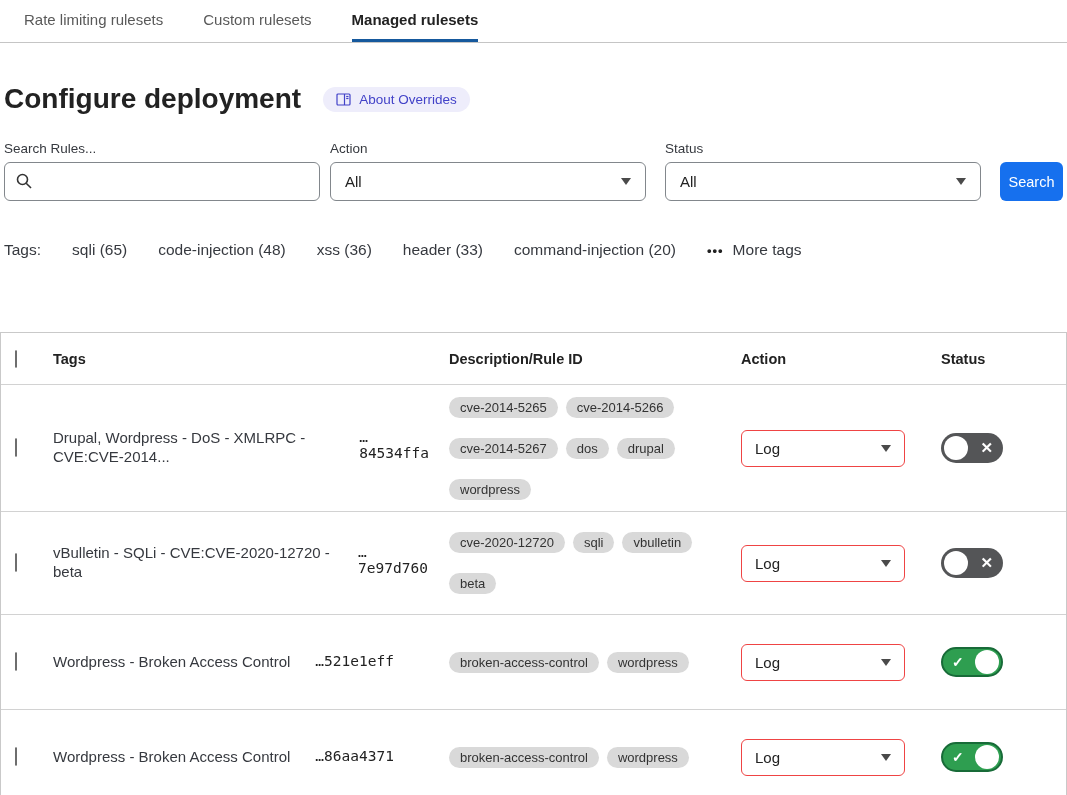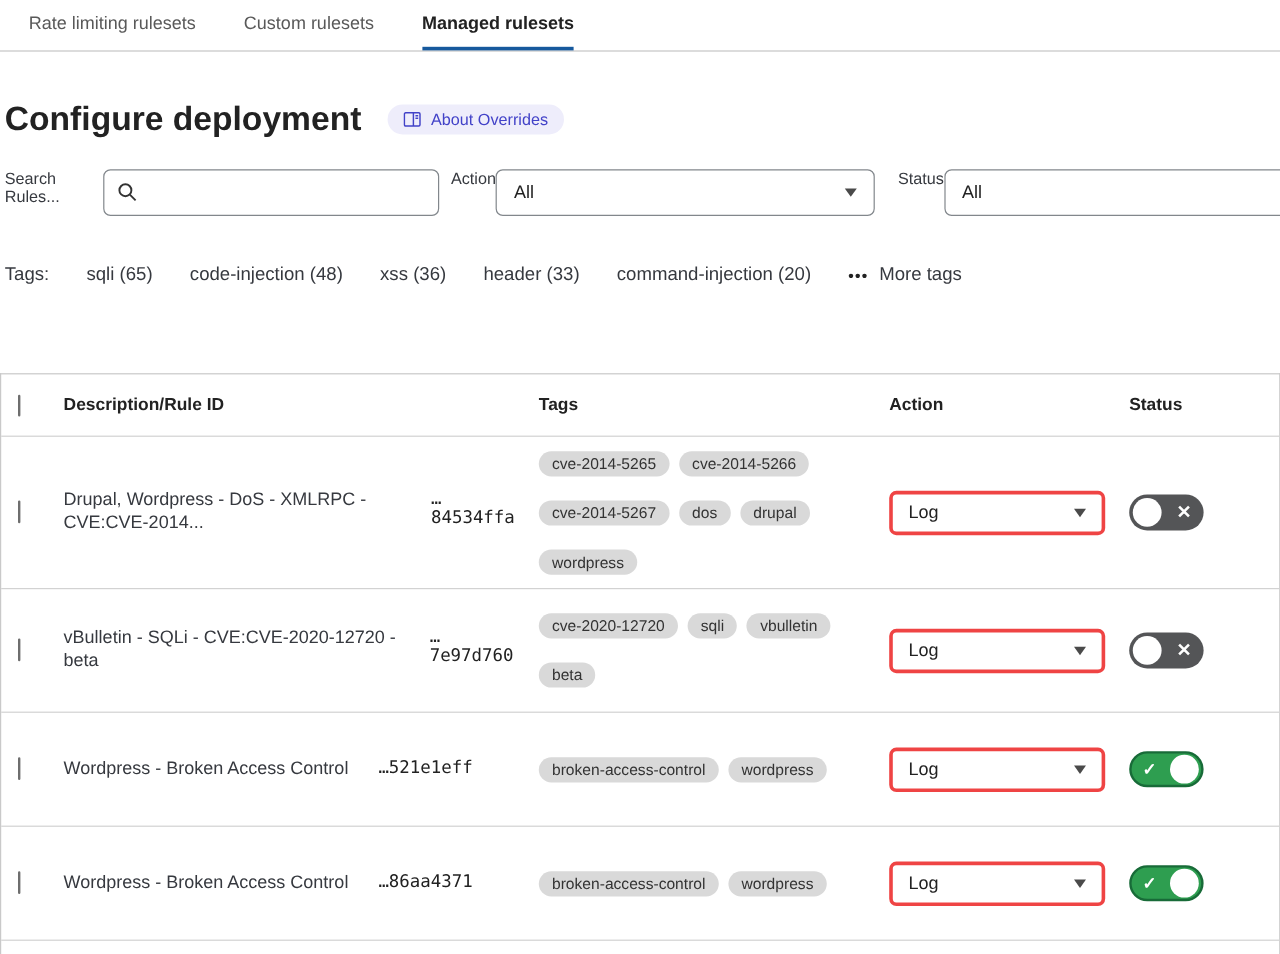--- a/index.html
+++ b/index.html
@@ -23,21 +23,21 @@
   
   .content{padding:0 4px;}
   .heading-row{display:flex;align-items:center;margin-top:40px;gap:22px;}
   .page-title{font-size:28px;font-weight:bold;color:#222;}
   .about-badge{display:inline-flex;align-items:center;gap:8px;background:var(--badge-bg);
     color:var(--badge-text);font-size:13.5px;padding:5px 13px;border-radius:14px;cursor:pointer;}
   .about-badge svg{display:block;}
 
   
   .filters{display:flex;margin-top:26px;align-items:flex-end;}
-  .filter-group{display:flex;flex-direction:row;}
+  .filter-group{display:flex;flex-direction:column;}
   .filter-label{font-size:13.5px;color:#36393f;margin-bottom:6px;}
   .search-wrap{position:relative;width:316px;margin-right:10px;}
   .search-input{width:100%;height:39px;border:1px solid #82878c;border-radius:6px;
     padding:0 12px 0 36px;font-size:15px;font-family:"Liberation Sans",sans-serif;outline:none;color:#222;}
   .search-icon{position:absolute;left:11px;top:10px;pointer-events:none;}
   .selectbox{width:316px;height:39px;border:1px solid #82878c;border-radius:6px;background:#fff;
     display:flex;align-items:center;justify-content:space-between;padding:0 14px;font-size:15px;
     color:#222;cursor:pointer;margin-right:19px;}
   .caret{width:0;height:0;border-left:5.5px solid transparent;border-right:5.5px solid transparent;
     border-top:7px solid #4a4a4a;}
@@ -57,21 +57,21 @@
     border-bottom:1px solid #d2d2d2;}
   .thead{height:52px;font-weight:bold;color:#222;font-size:14.5px;}
   .thead .col-label{font-weight:bold;}
   .checkbox{width:17px;height:17px;border:1px solid #6e6e6e;border-radius:5px;margin-left:14px;
     background:#fff;cursor:pointer;}
   .desc-block{display:flex;flex-direction:row;gap:25px;padding-right:20px;}
   .desc-text{font-size:15px;color:#36393f;line-height:1.25;}
   .rule-id{font-family:"DejaVu Sans Mono","Liberation Mono",monospace;font-size:14.5px;color:#222;}
   .pillwrap{display:flex;flex-wrap:wrap;gap:20px 8px;padding-right:14px;}
   .pill{background:#d9d9d9;color:#333;font-size:13px;padding:3px 11px;border-radius:11px;white-space:nowrap;}
-  .row-select{width:180px;height:37px;border:3px solid #ef4444;border-radius:6px;background:#fff;
+  .row-select{width:164px;height:37px;border:1px solid #ef4444;border-radius:6px;background:#fff;
     display:flex;align-items:center;justify-content:space-between;padding:0 13px;font-size:15px;
     color:#222;cursor:pointer;}
   .toggle{width:62px;height:30px;border-radius:15px;display:flex;align-items:center;cursor:pointer;position:relative;}
   .toggle.off{background:var(--toggle-off);}
   .toggle.on{background:var(--toggle-on);border:2px solid var(--toggle-on-border);}
   .knob{width:24px;height:24px;border-radius:50%;background:#fff;position:absolute;top:3px;}
   .toggle.off .knob{left:3px;}
   .toggle.on .knob{right:2px;top:1px;}
   .toggle-glyph{position:absolute;color:#fff;font-size:15px;font-weight:bold;top:50%;transform:translateY(-52%);}
   .toggle.off .toggle-glyph{right:10px;}
@@ -152,22 +152,22 @@
       <span class="dots">•••</span>
       <span>More tags</span>
     </span>
   </div>
 </div>
 
 <div class="rules-table">
 
   <div class="trow thead">
     <div><span class="checkbox"></span></div>
+    <div class="col-label">Tags</div>
     <div class="col-label">Description/Rule ID</div>
-    <div class="col-label">Tags</div>
     <div class="col-label">Action</div>
     <div class="col-label">Status</div>
   </div>
 
   <div class="trow r0">
     <div><span class="checkbox"></span></div>
     <div class="desc-block">
       <span class="desc-text">Drupal, Wordpress - DoS - XMLRPC - CVE:CVE-2014...</span>
       <span class="rule-id">…84534ffa</span>
     </div>

